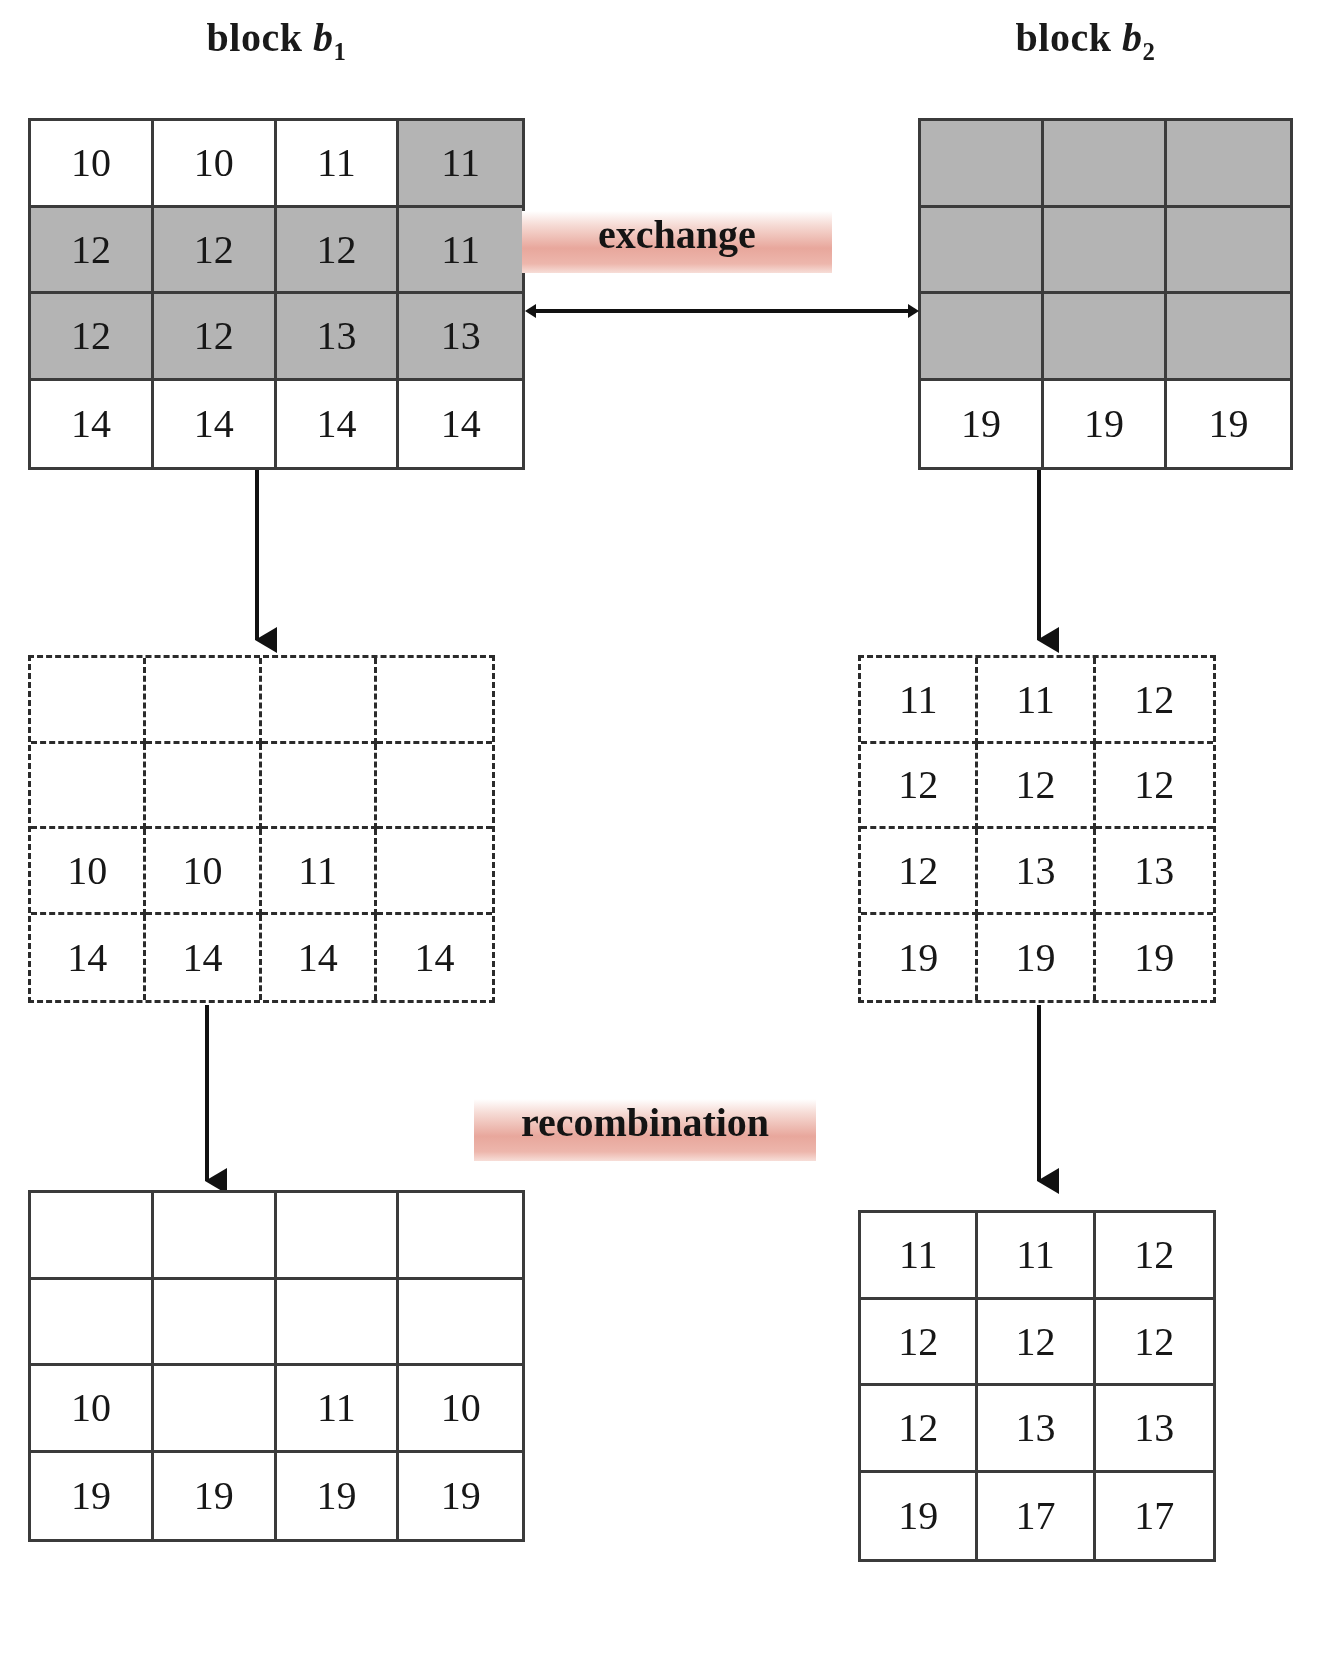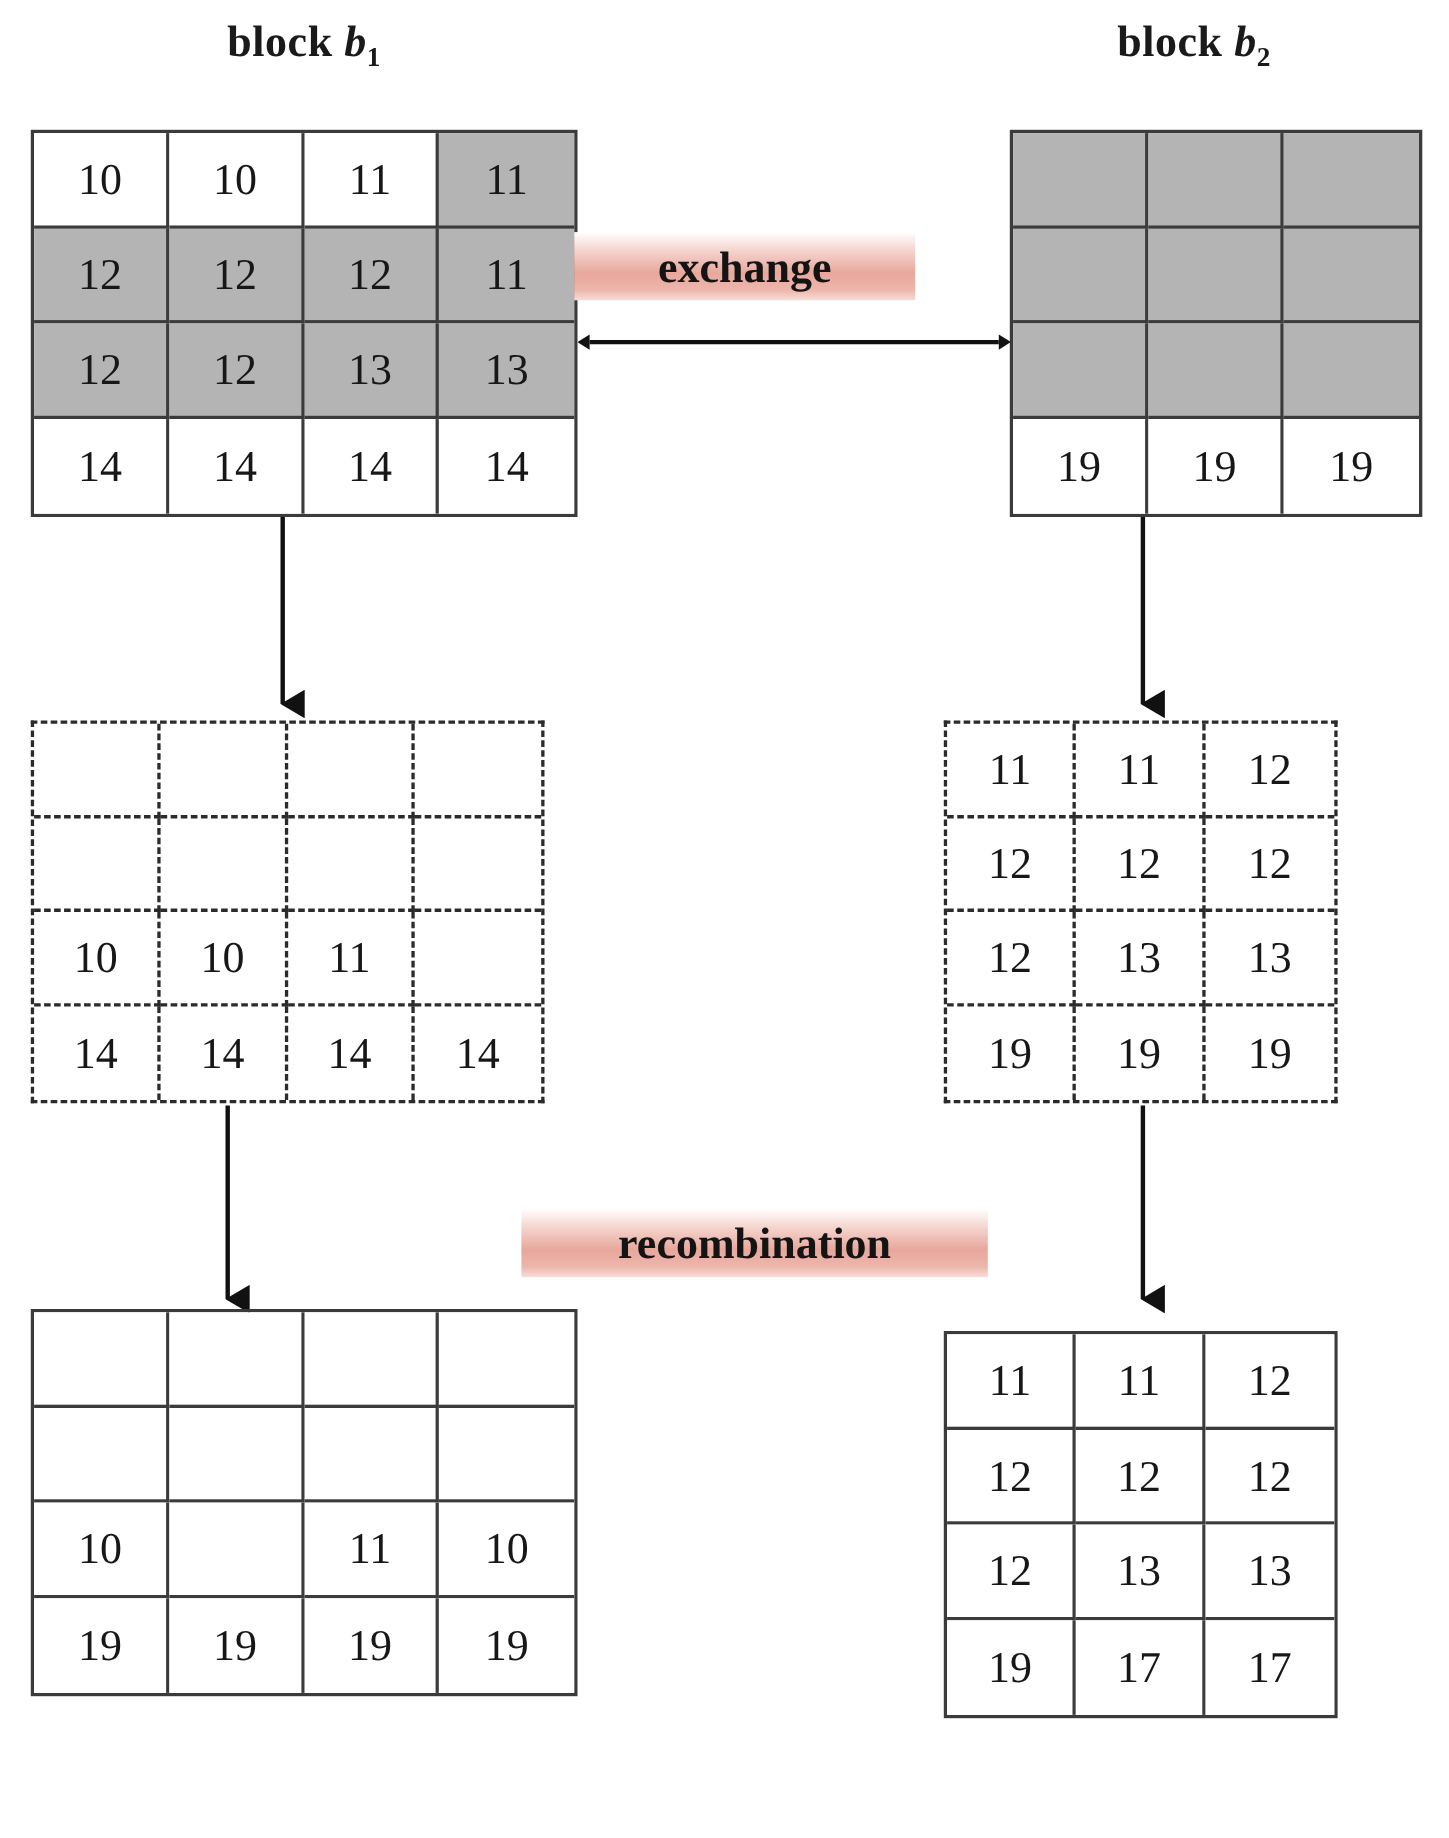--- a/index.html
+++ b/index.html
@@ -88,21 +88,20 @@
   
   .arrow-svg {
     position: absolute;
     overflow: visible;
   }
 
   
   .pill {
     position: absolute;
     display: flex;
-    align-items: center;
     justify-content: center;
     font-size: 40px;
     font-weight: 700;
     color: #141414;
     white-space: nowrap;
     background: linear-gradient(to bottom,
                 #ffffff 0%,
                 #f6dcd6 22%,
                 #e8a79c 60%,
                 #edb6ac 85%,
@@ -243,21 +242,21 @@
 
   <svg class="arrow-svg" style="left:1022px; top:1005px;" width="34" height="190" viewBox="0 0 34 190">
     <defs>
       <marker id="ah-down-d" markerWidth="26" markerHeight="22" refX="13" refY="20" orient="auto" markerUnits="userSpaceOnUse">
         <path d="M0,0 L26,0 L13,22 Z" fill="#111111"></path>
       </marker>
     </defs>
     <line x1="17" y1="0" x2="17" y2="176" stroke="#111111" stroke-width="4" marker-end="url(#ah-down-d)"></line>
   </svg>
 
-  <div class="pill" style="left:474px; top:1099px; width:424px; height:62px;">
+  <div class="pill" style="left:474px; top:1099px; width:342px; height:62px;">
     <span>recombination</span>
   </div>
 
   <div class="grid solid" id="grid-bottom-left" style="left:28px; top:1190px; width:497px; height:352px;
               grid-template-columns: repeat(4, 1fr);
               grid-template-rows: repeat(4, 1fr);">
       <div class="cell"></div>
       <div class="cell"></div>
       <div class="cell"></div>
       <div class="cell lastcol"></div>

